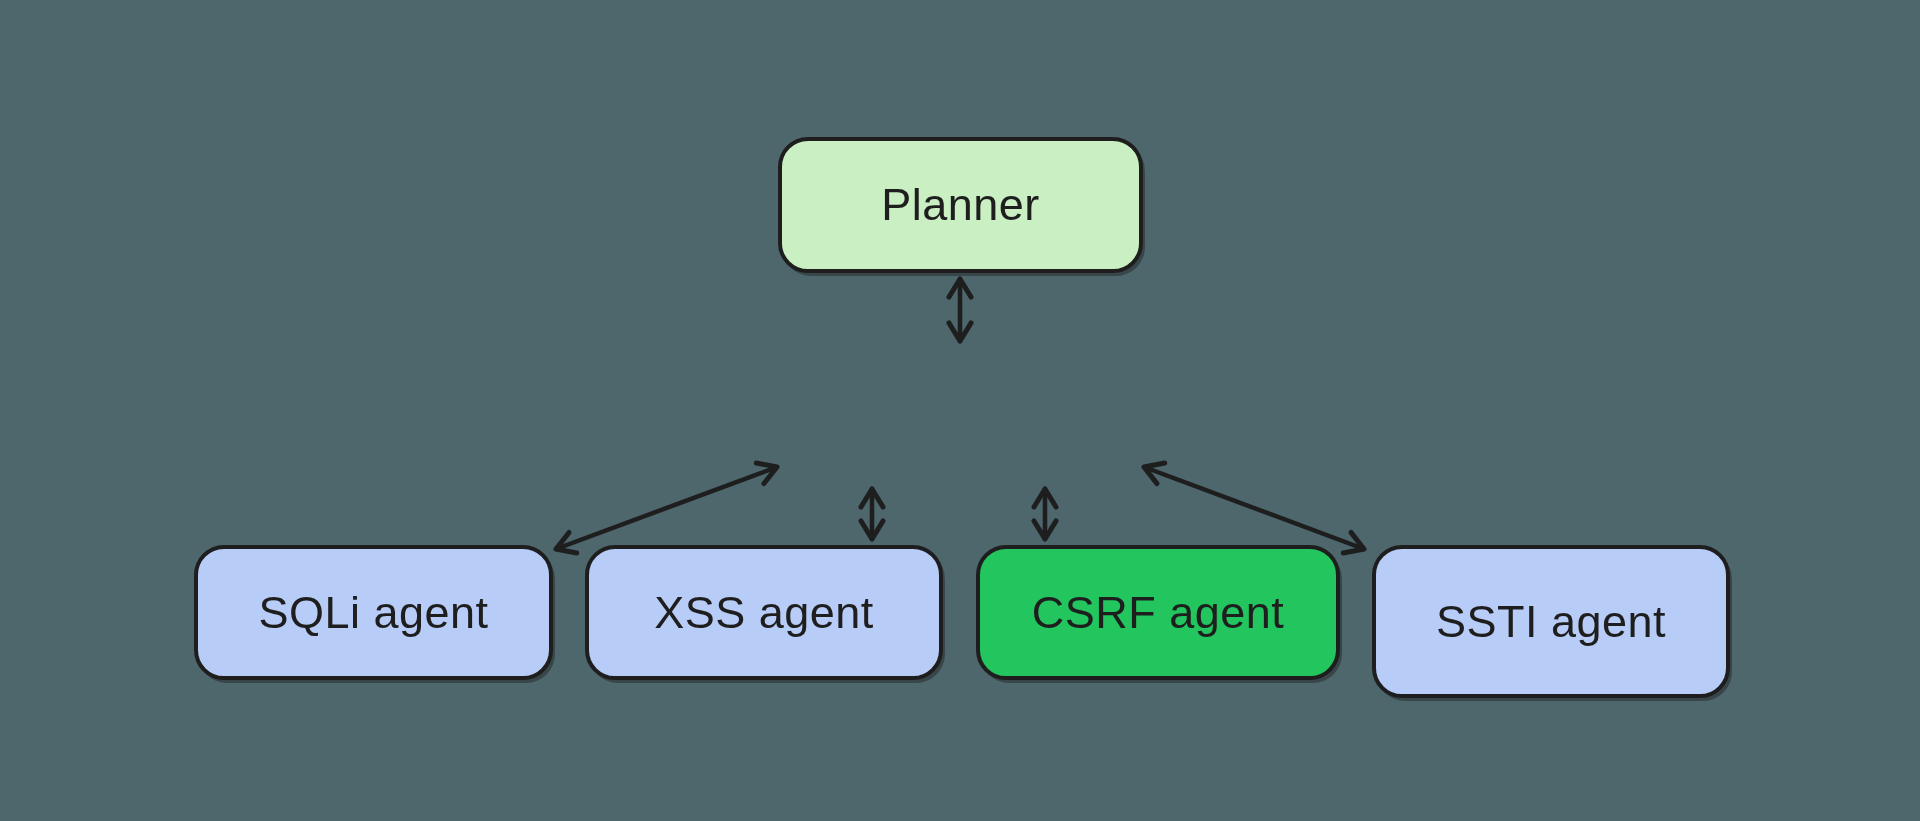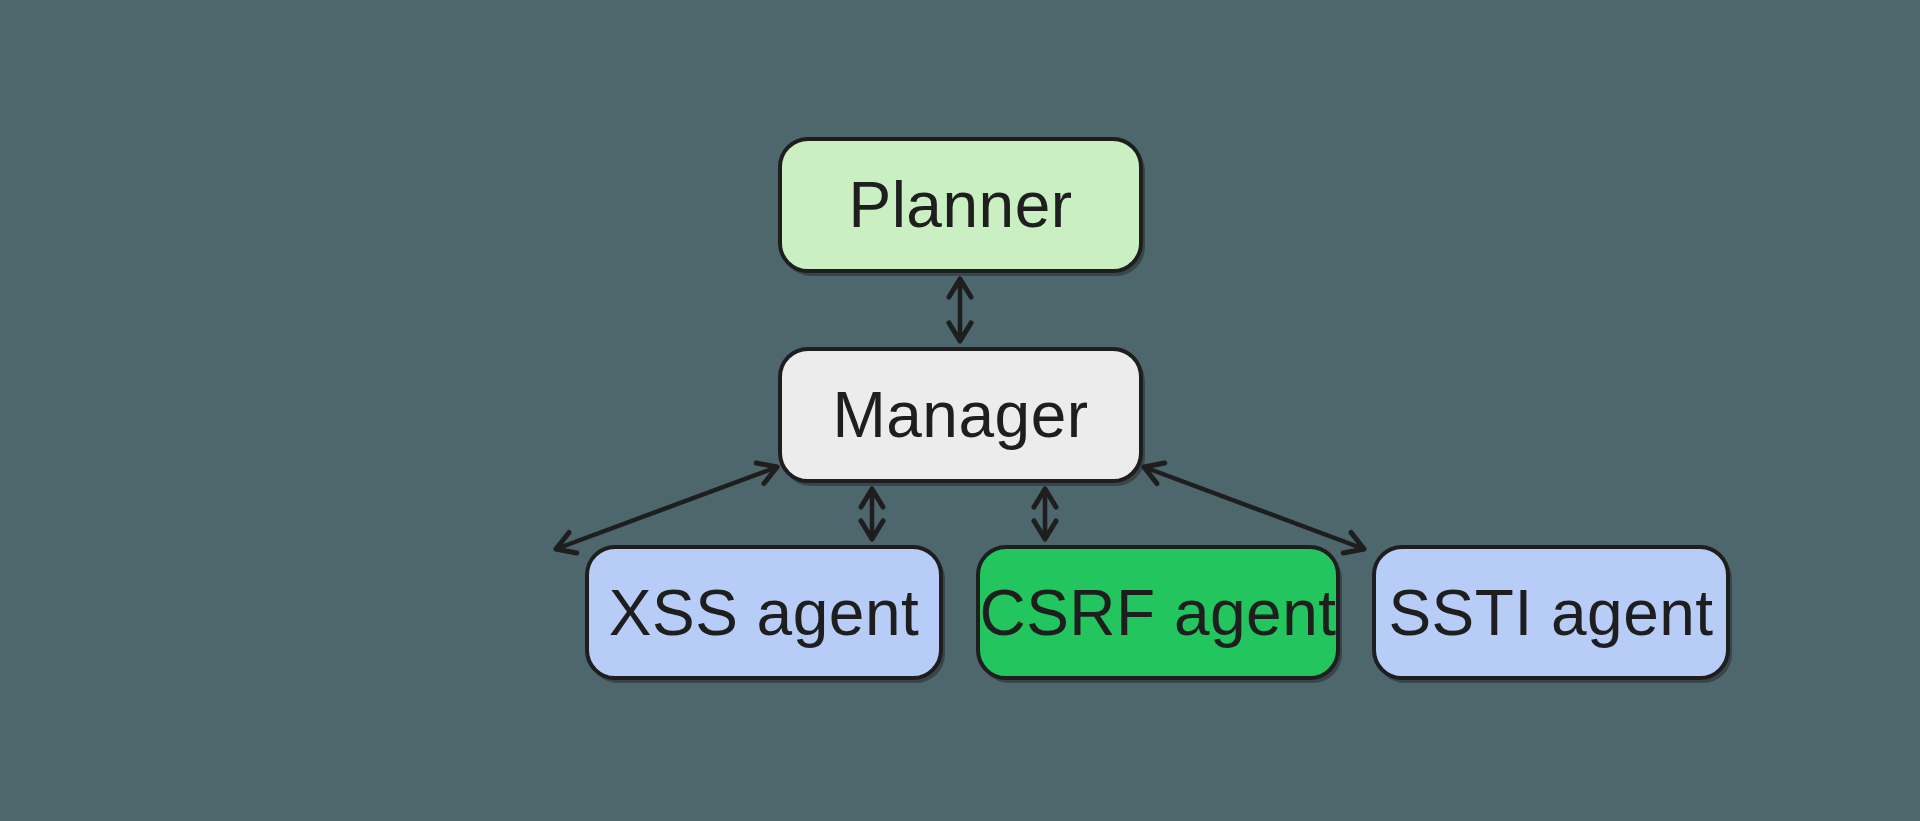--- a/index.html
+++ b/index.html
@@ -31,31 +31,31 @@
   .node {
     position: absolute;
     border: 4px solid var(--stroke);
     border-radius: 30px;
     display: flex;
     align-items: center;
     justify-content: center;
     box-shadow: 3px 4px 0 -1px rgba(30,30,30,0.45);
   }
   .node .label {
-    font-size: 64px;
+    font-size: 45px;
     color: var(--text);
     white-space: nowrap;
     letter-spacing: 0.5px;
   }
   .node-planner { left: 778px; top: 137px; width: 365px; height: 136px; }
   .node-manager { left: 778px; top: 347px; width: 365px; height: 136px; }
   .node-sqli    { left: 194px; top: 545px; width: 359px; height: 135px; }
   .node-xss     { left: 585px; top: 545px; width: 358px; height: 135px; }
   .node-csrf    { left: 976px; top: 545px; width: 364px; height: 135px; }
-  .node-ssti    { left: 1372px; top: 545px; width: 358px; height: 135px; }
+  .node-ssti    { left: 1372px; top: 545px; width: 358px; height: 153px; }
 </style>
 </head>
 <body style="background: rgb(77, 103, 108);">
 
 <div class="canvas">
 
   <svg class="edges-svg" viewBox="0 0 1920 821" xmlns="http://www.w3.org/2000/svg">
     <defs>
       <marker id="ah" markerUnits="userSpaceOnUse" markerWidth="40" markerHeight="40" refX="31" refY="20" orient="auto-start-reverse">
         <path d="M13,9 L31,20 L13,31" fill="none" stroke="currentColor" stroke-width="5" stroke-linecap="round" stroke-linejoin="round"></path>
@@ -65,24 +65,24 @@
     <line x1="777" y1="467" x2="556" y2="549" stroke="currentColor" stroke-width="4.5" stroke-linecap="round" marker-start="url(#ah)" marker-end="url(#ah)"></line>
     <line x1="872" y1="489" x2="872" y2="539" stroke="currentColor" stroke-width="4.5" stroke-linecap="round" marker-start="url(#ah)" marker-end="url(#ah)"></line>
     <line x1="1045" y1="489" x2="1045" y2="539" stroke="currentColor" stroke-width="4.5" stroke-linecap="round" marker-start="url(#ah)" marker-end="url(#ah)"></line>
     <line x1="1144" y1="467" x2="1364" y2="549" stroke="currentColor" stroke-width="4.5" stroke-linecap="round" marker-start="url(#ah)" marker-end="url(#ah)"></line>
   </svg>
 
   <div class="node node-planner" style="background: rgb(201, 239, 194);">
     <span class="label">Planner</span>
   </div>
 
-  <div class="node node-manager" style="background: rgb(236, 236, 236);">
-    <span class="label">Manager</span>
+
+  <div class="node node-sqli" style="background: rgb(184, 204, 248);">
+    <span class="label">SQLi agent</span>
   </div>
-
 
   <div class="node node-xss" style="background: rgb(184, 204, 248); text-align: center;">
     <span class="label">XSS agent</span>
   </div>
 
   <div class="node node-csrf" style="background: #22c55e;">
     <span class="label">CSRF agent</span>
   </div>
 
   <div class="node node-ssti" style="background: rgb(184, 204, 248);">

